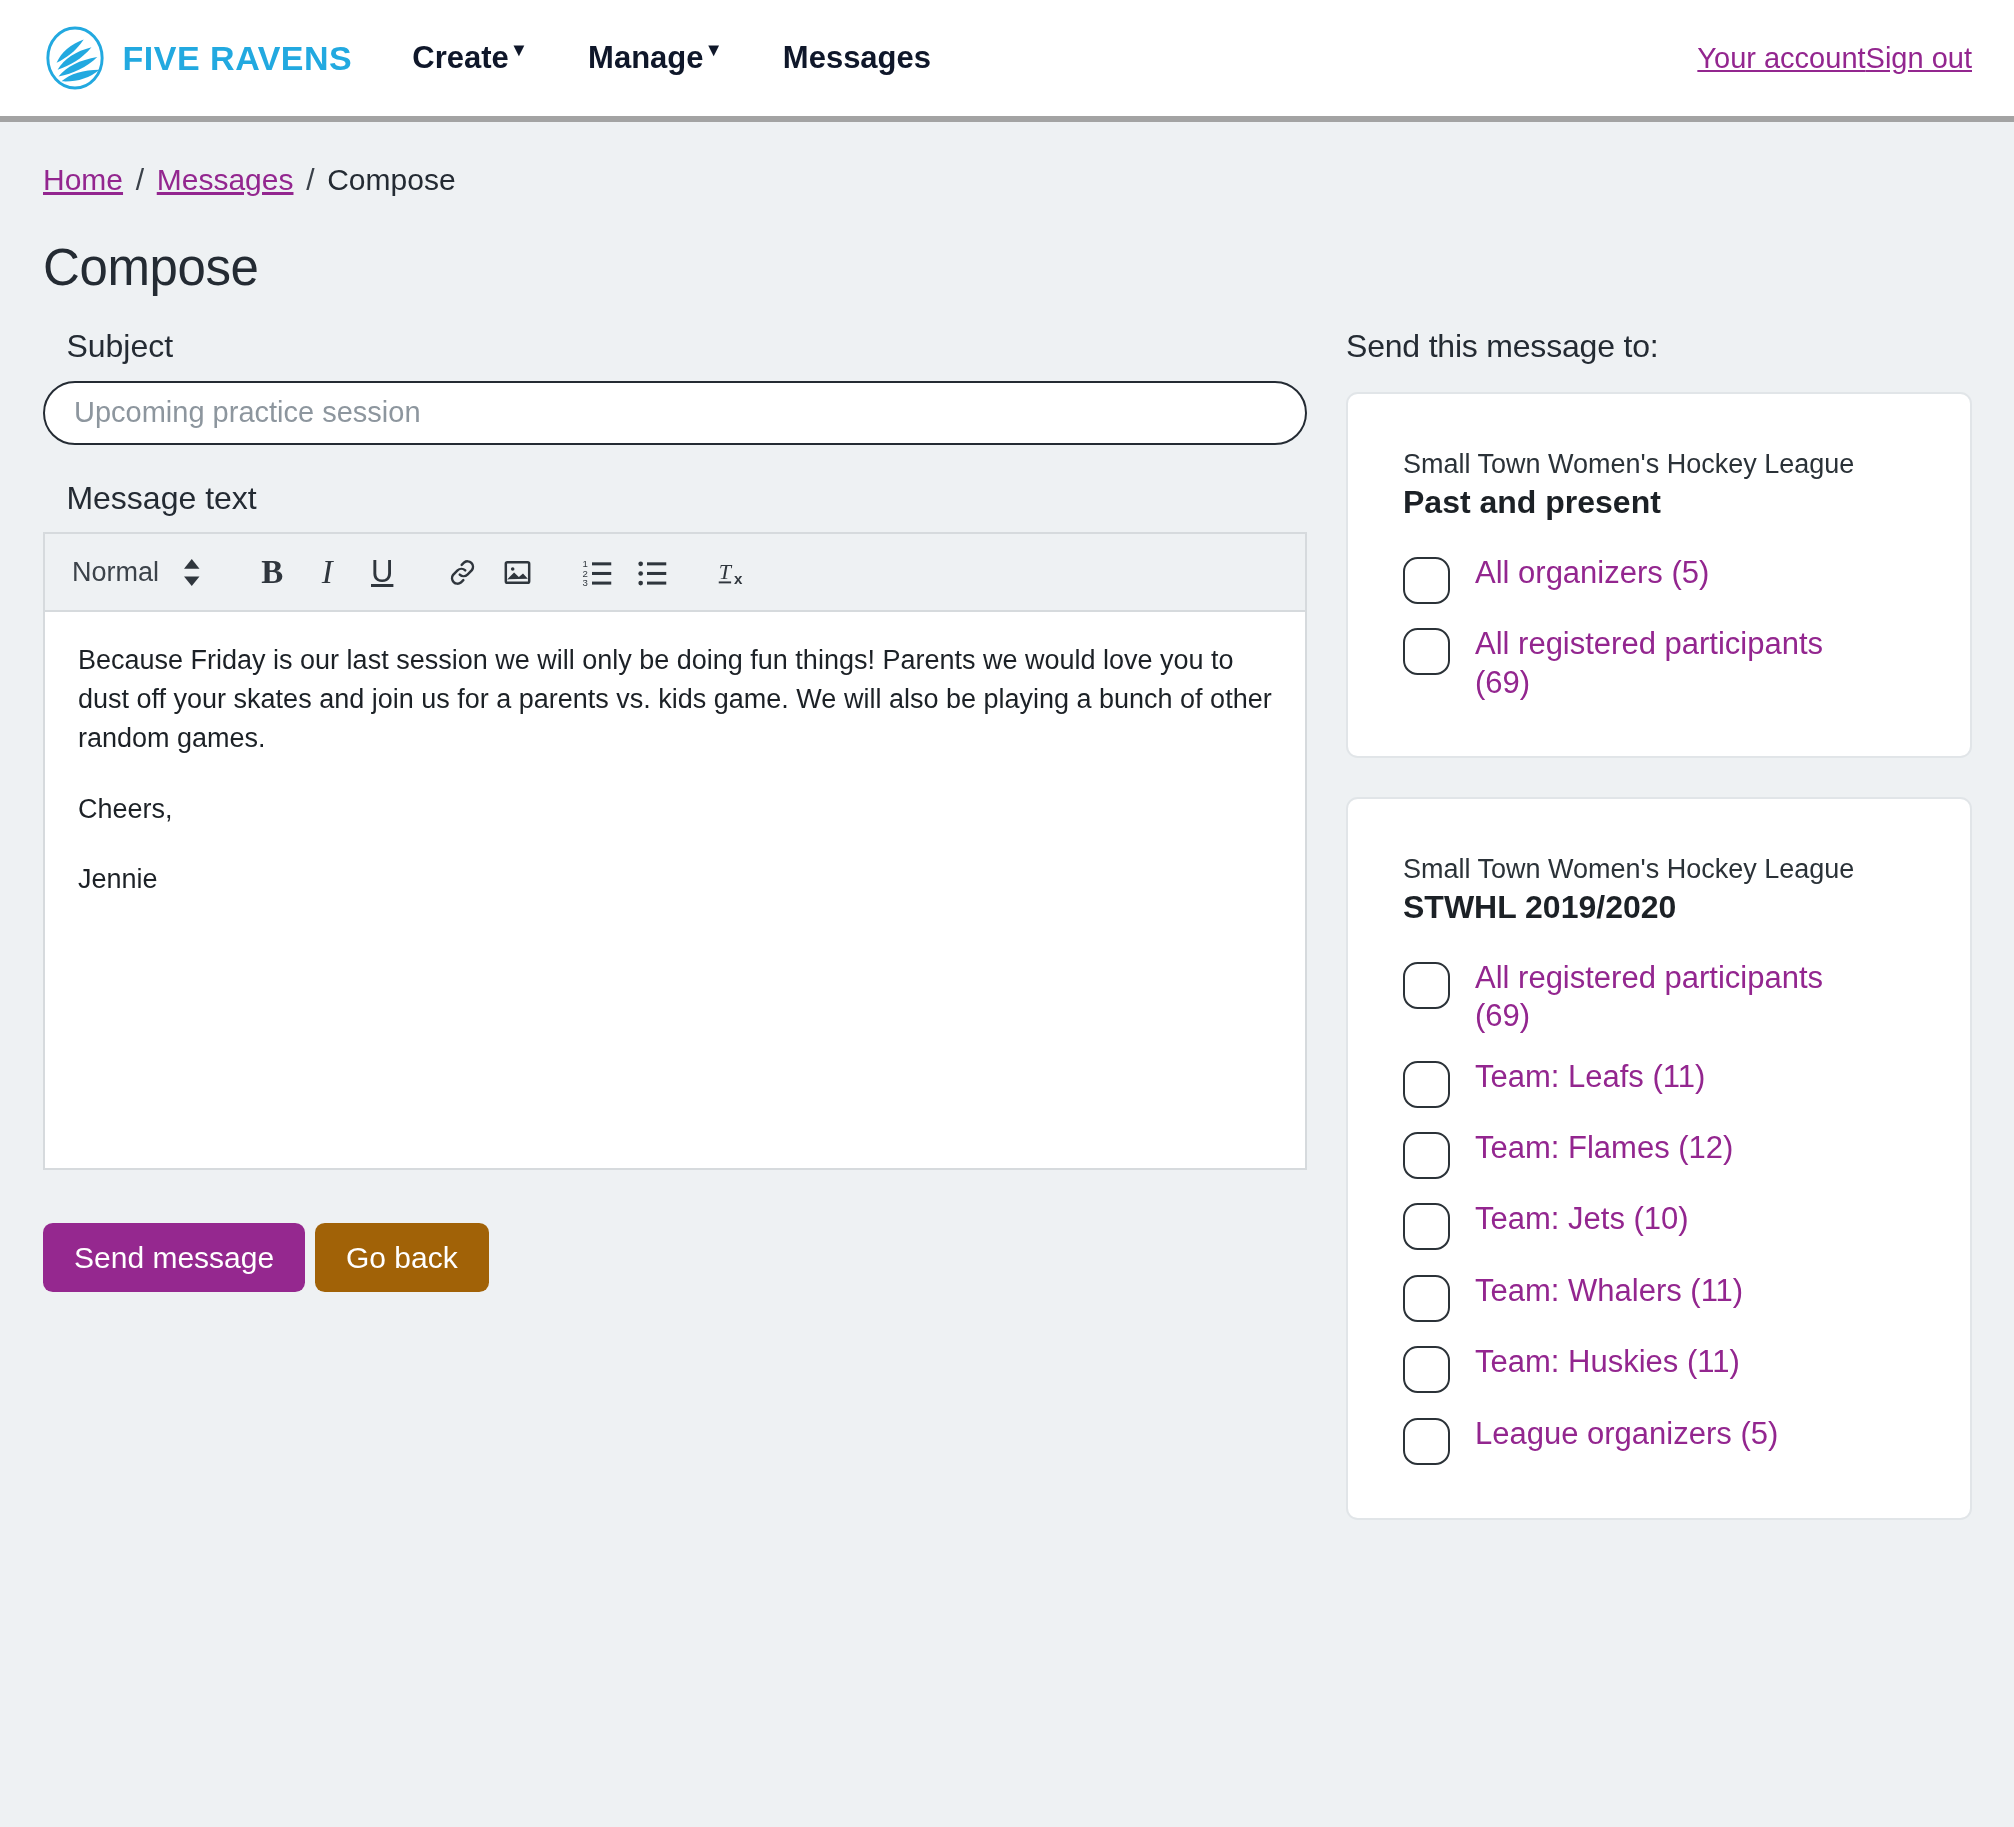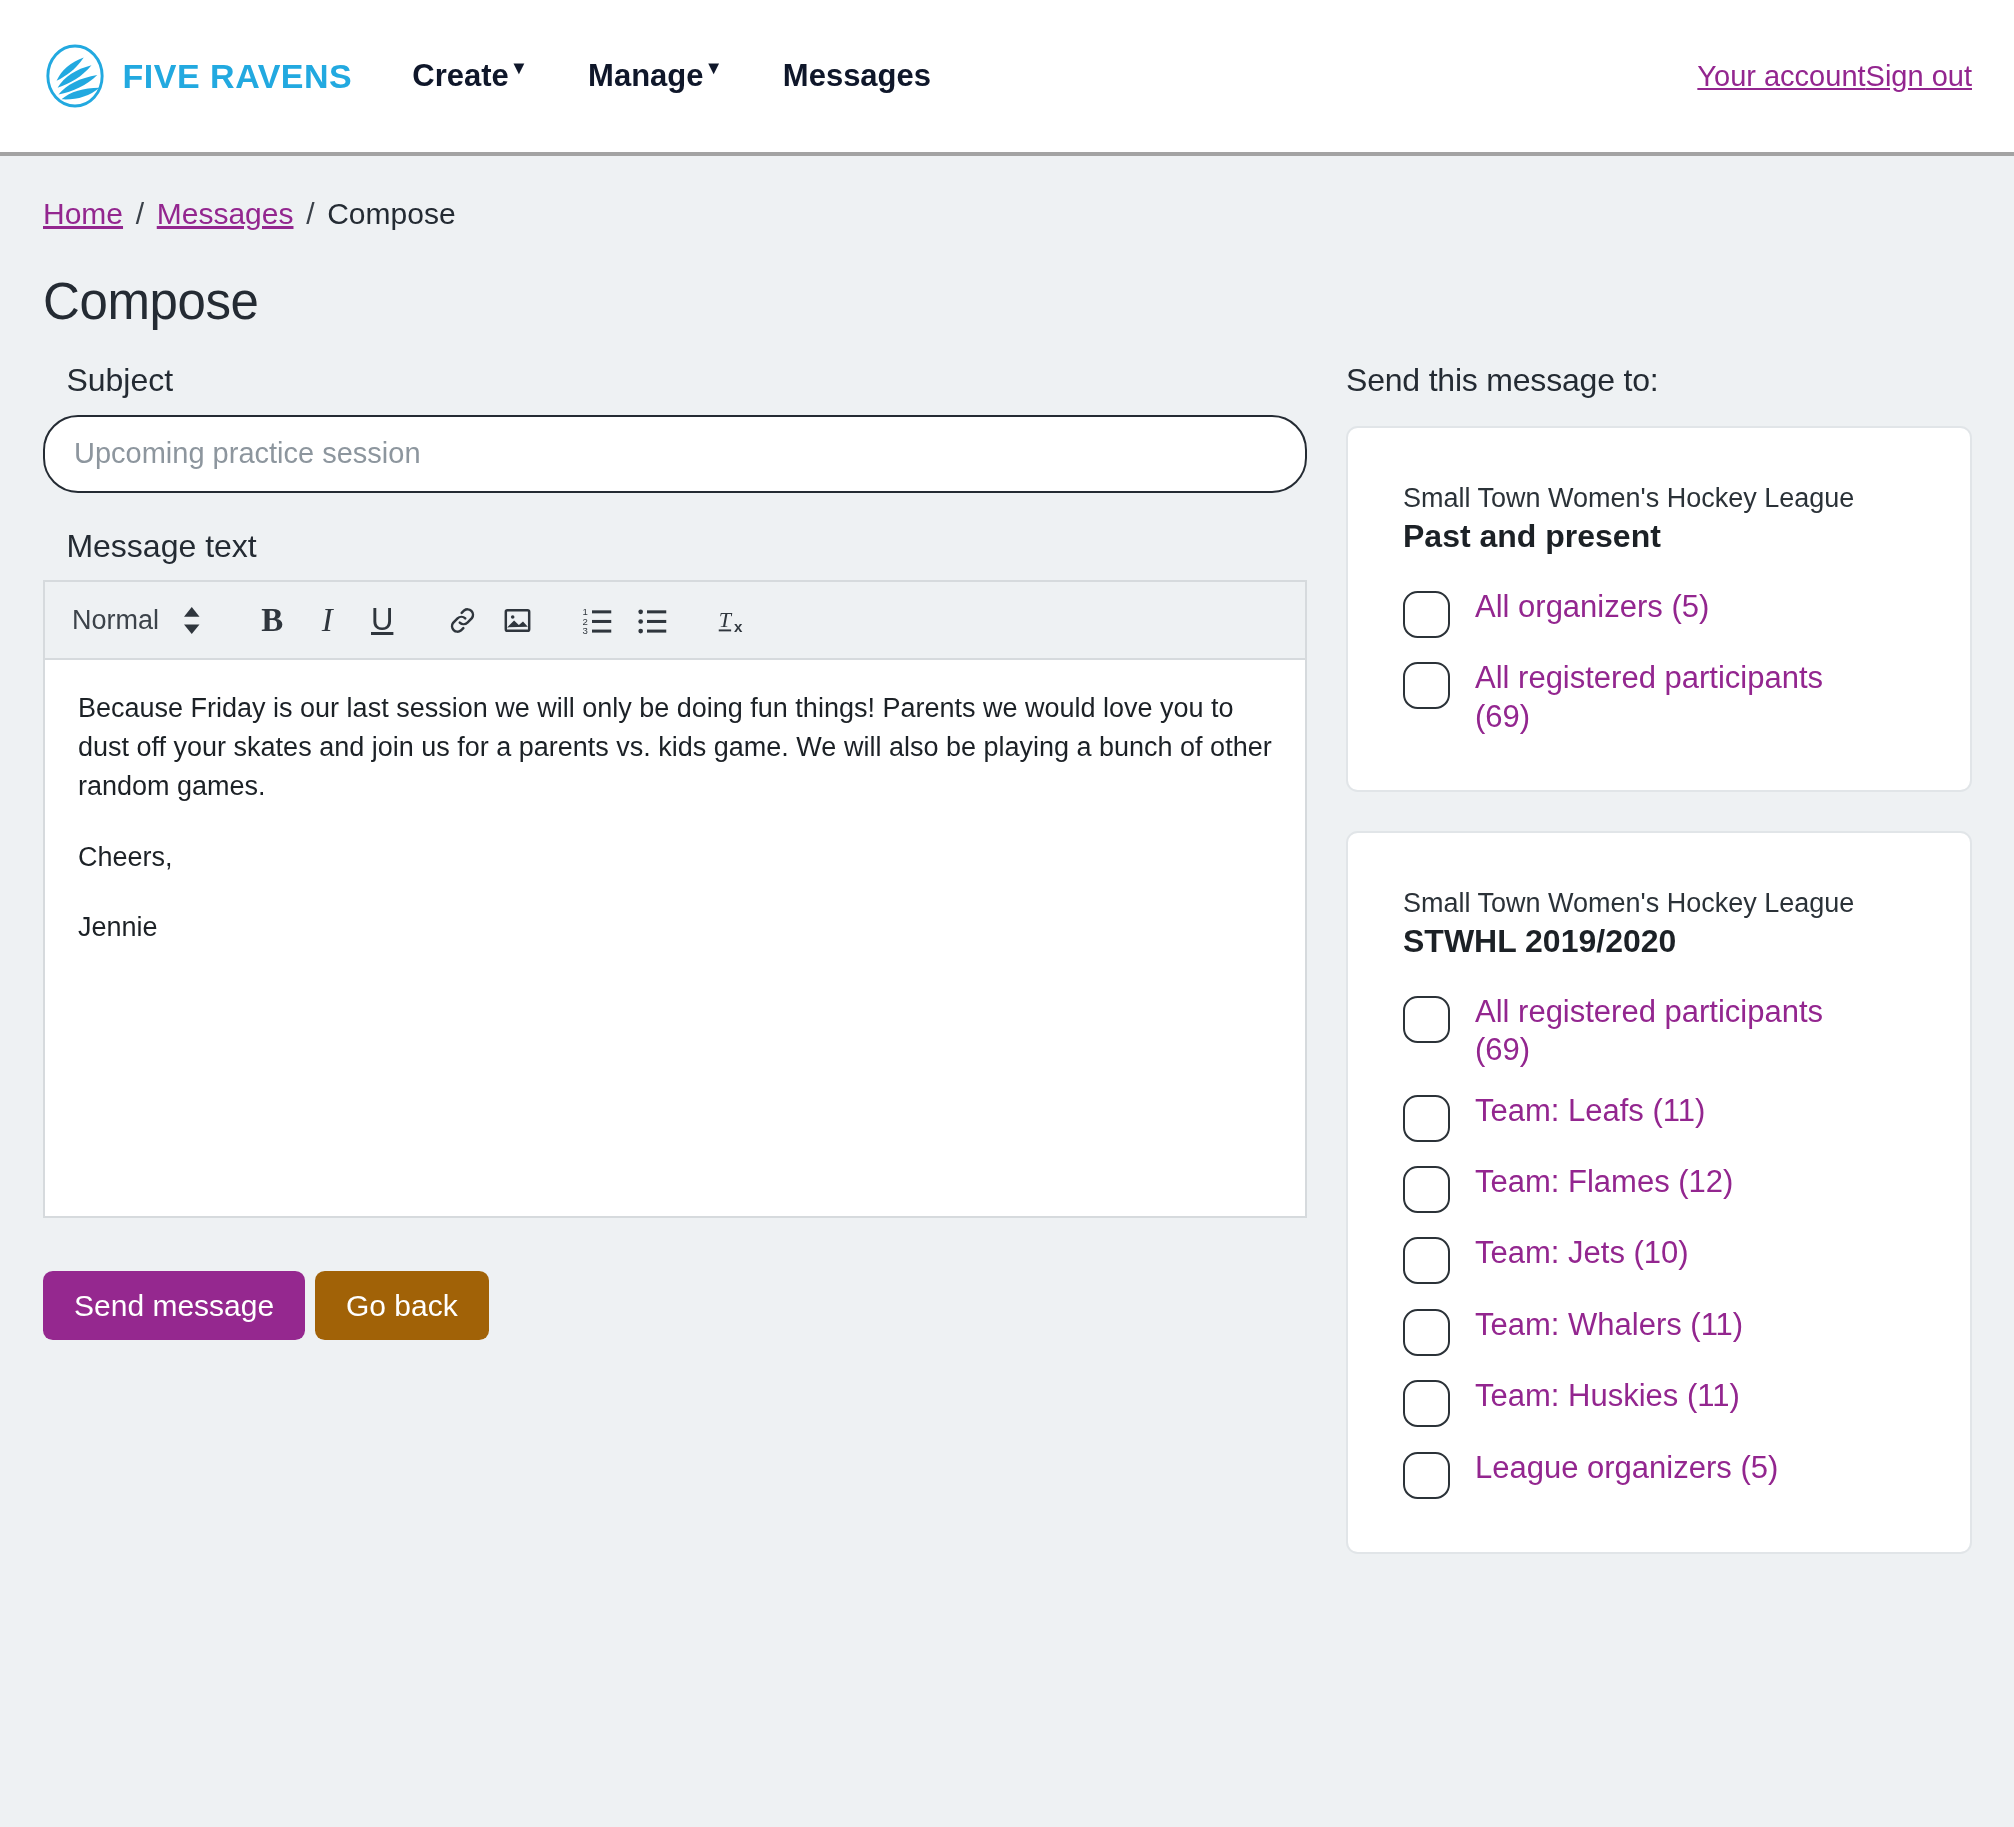--- a/index.html
+++ b/index.html
@@ -10,23 +10,23 @@
     width: 2015px;
     height: 1828px;
     background: #eef1f3;
     font-family: "Liberation Sans", sans-serif;
     color: #242b33;
     overflow: hidden;
   }
 
   
   .header {
-    height: 156px;
+    height: 122px;
     background: #ffffff;
-    border-bottom: 4px solid #a3a3a3;
+    border-bottom: 6px solid #a3a3a3;
     display: flex;
     align-items: center;
     padding: 0 43px 0 43px;
     box-sizing: border-box;
   }
   .brand {
     display: flex;
     align-items: center;
     gap: 15.6px;
     margin-right: 60px;
@@ -112,21 +112,21 @@
   .field-label {
     font-size: 32px;
     color: #242b33;
     margin-left: 23.4px;
     margin-bottom: 15.6px;
   }
   .subject-input {
     display: block;
     width: 1264px;
     box-sizing: border-box;
-    height: 78px;
+    height: 64px;
     border: 2.9px solid #242b33;
     border-radius: 35px;
     background: #ffffff;
     font-family: "Liberation Sans", sans-serif;
     font-size: 29px;
     color: #242b33;
     padding: 0 29px;
     outline: none;
   }
   .subject-input::placeholder { color: #8d969e; opacity: 1; }

